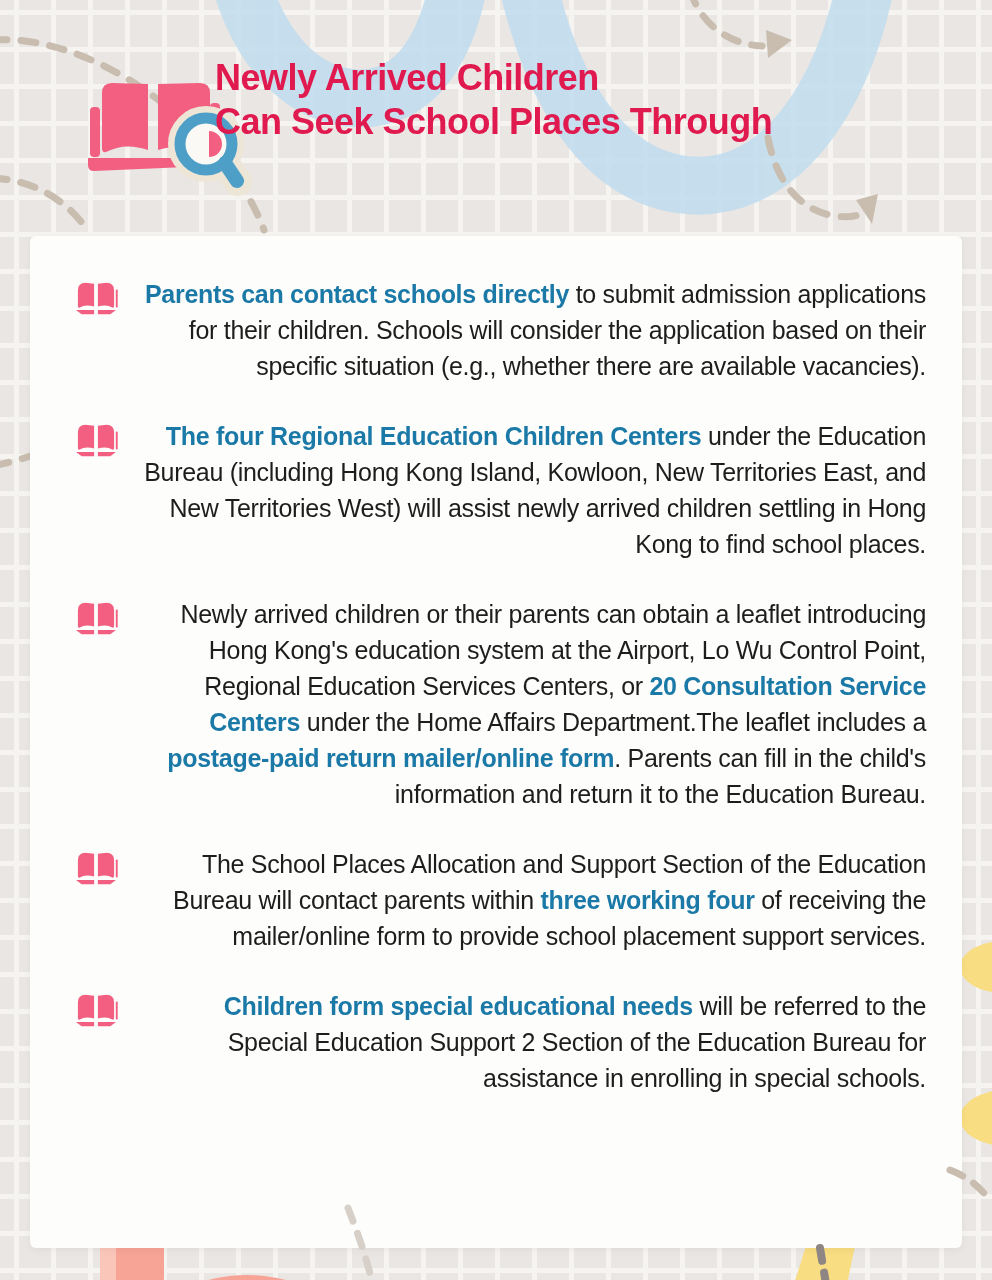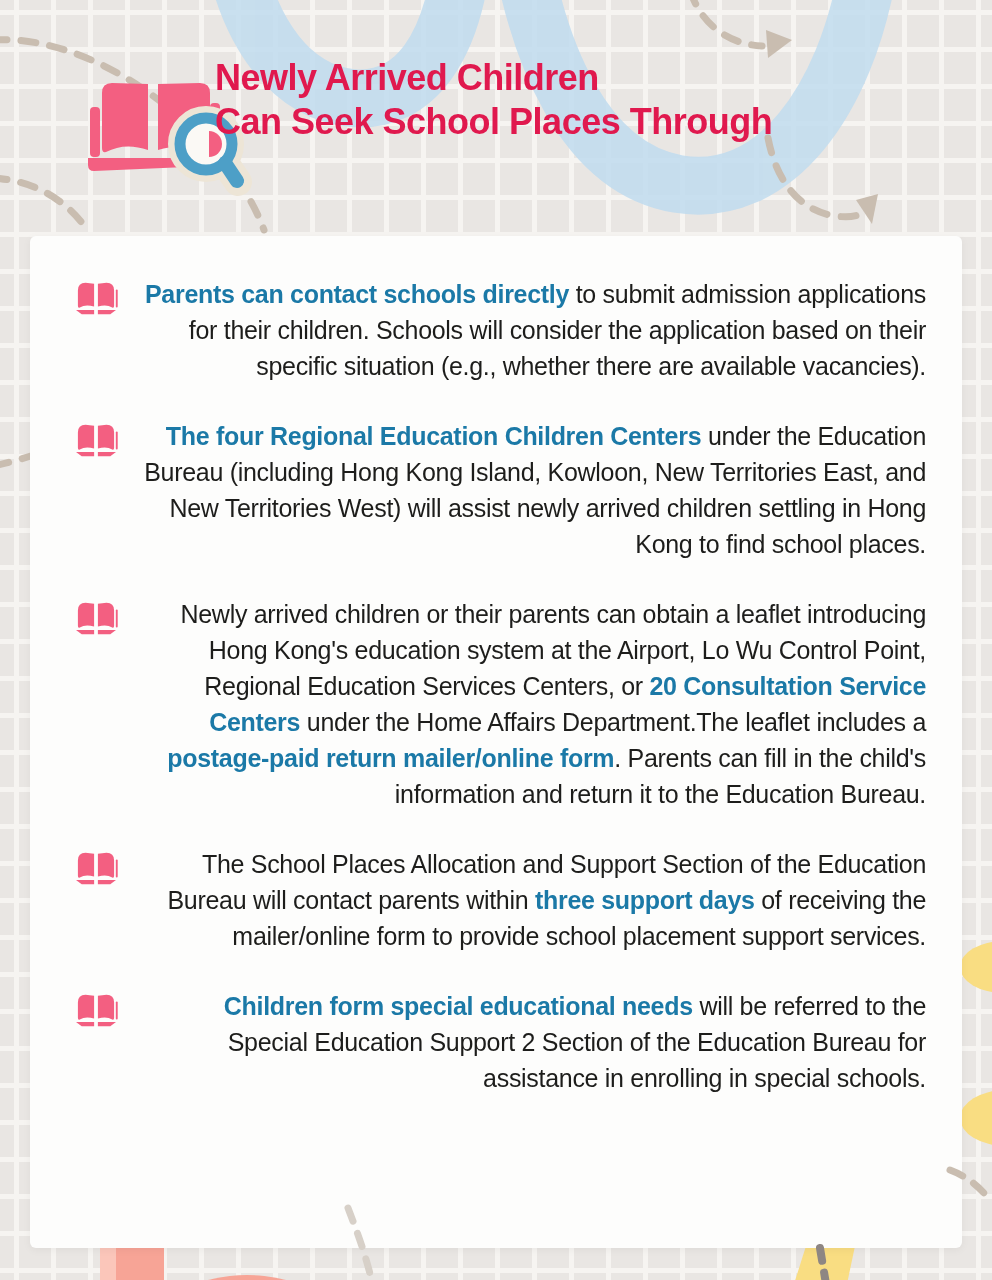--- a/index.html
+++ b/index.html
@@ -153,21 +153,21 @@
   <li class="item">
     <span class="bullet">
       <svg viewBox="0 0 46 42" width="44" height="40">
         <path d="M4,12 Q4,4 12,4 L21,5 L21,29 Q12,26 6,30 Q4,31 4,28 Z" fill="var(--book_pink)"></path>
         <path d="M25,5 L34,4 Q42,4 42,12 L42,28 Q42,31 40,30 Q34,26 25,29 Z" fill="var(--book_pink)"></path>
         <path d="M2,32.5 L21,32.5 L21,37 L8,37 Z" fill="var(--book_pink)"></path>
         <path d="M25,32.5 L44,32.5 L38,37 L25,37 Z" fill="var(--book_pink)"></path>
         <line x1="44.8" y1="12" x2="44.8" y2="29" stroke="var(--book_pink)" stroke-width="2" stroke-linecap="round"></line>
       </svg>
     </span>
-    <p class="item-text"><span>The School Places Allocation and Support Section of the Education Bureau will contact parents within </span><span class="hl">three support days</span><span> of receiving the mailer/online form to provide school placement support services.</span></p>
+    <p class="item-text"><span>The School Places Allocation and Support Section of the Education Bureau will contact parents within </span><span class="hl">three working four</span><span> of receiving the mailer/online form to provide school placement support services.</span></p>
   </li>
 
   <li class="item">
     <span class="bullet">
       <svg viewBox="0 0 46 42" width="44" height="40">
         <path d="M4,12 Q4,4 12,4 L21,5 L21,29 Q12,26 6,30 Q4,31 4,28 Z" fill="var(--book_pink)"></path>
         <path d="M25,5 L34,4 Q42,4 42,12 L42,28 Q42,31 40,30 Q34,26 25,29 Z" fill="var(--book_pink)"></path>
         <path d="M2,32.5 L21,32.5 L21,37 L8,37 Z" fill="var(--book_pink)"></path>
         <path d="M25,32.5 L44,32.5 L38,37 L25,37 Z" fill="var(--book_pink)"></path>
         <line x1="44.8" y1="12" x2="44.8" y2="29" stroke="var(--book_pink)" stroke-width="2" stroke-linecap="round"></line>

